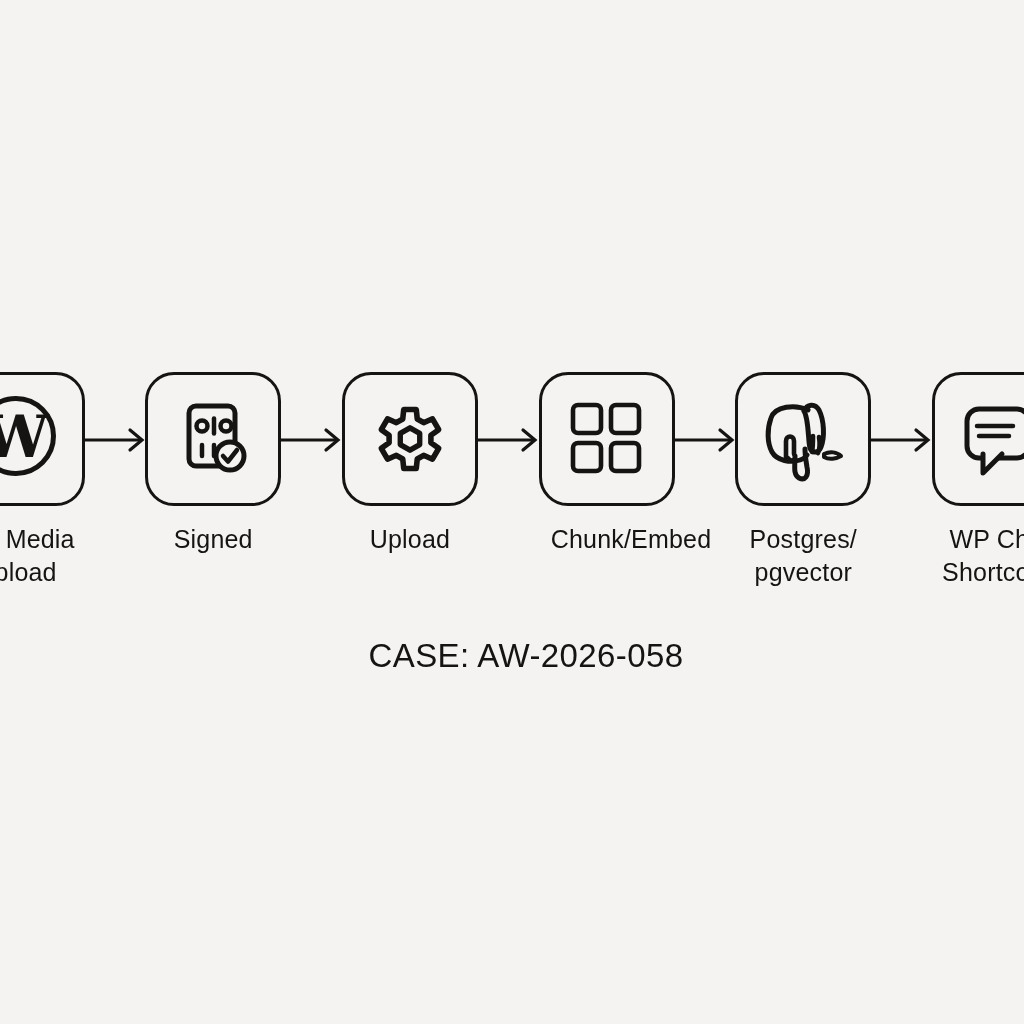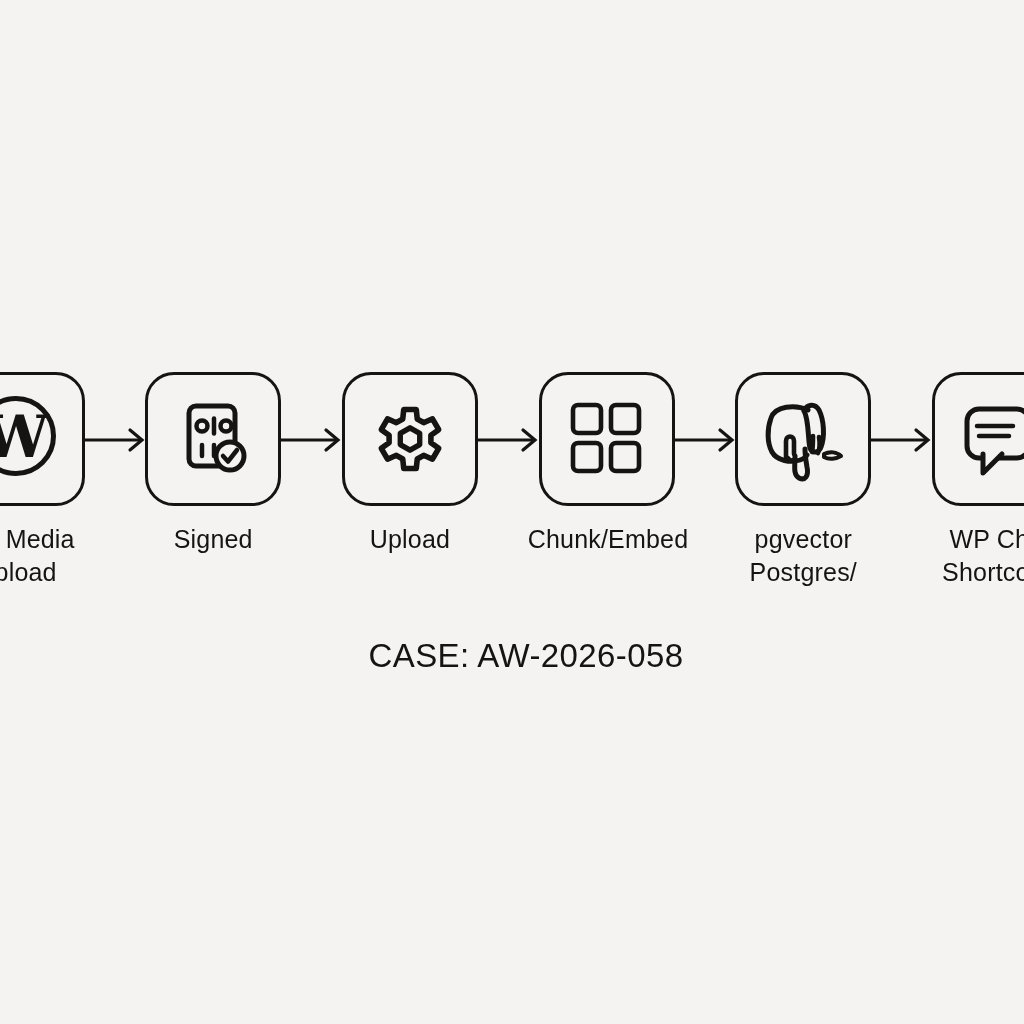--- a/index.html
+++ b/index.html
@@ -128,27 +128,27 @@
     <span>WP Media</span>
     <span>Upload</span>
   </div>
   <div class="node-label" style="left:103.2px">
     <span>Signed</span>
   </div>
   <div class="node-label" style="left:299.9px">
     <span>Upload</span>
     <span></span>
   </div>
-  <div class="node-label" style="left:498px">
+  <div class="node-label" style="left:521px">
     <span>Chunk/Embed</span>
     <span></span>
   </div>
   <div class="node-label" style="left:693.3px">
+    <span>Postgres/</span>
     <span>pgvector</span>
-    <span>Postgres/</span>
   </div>
   <div class="node-label" style="left:890px">
     <span>WP Chat</span>
     <span>Shortcode</span>
   </div>
 
   <div class="case-label">CASE: AW-2026-058</div>
 
 </div>
 

